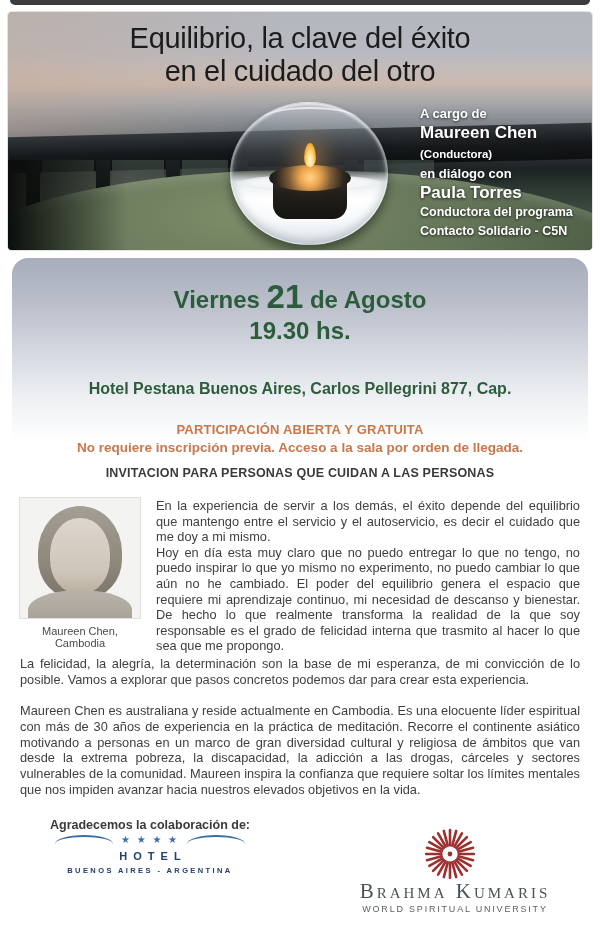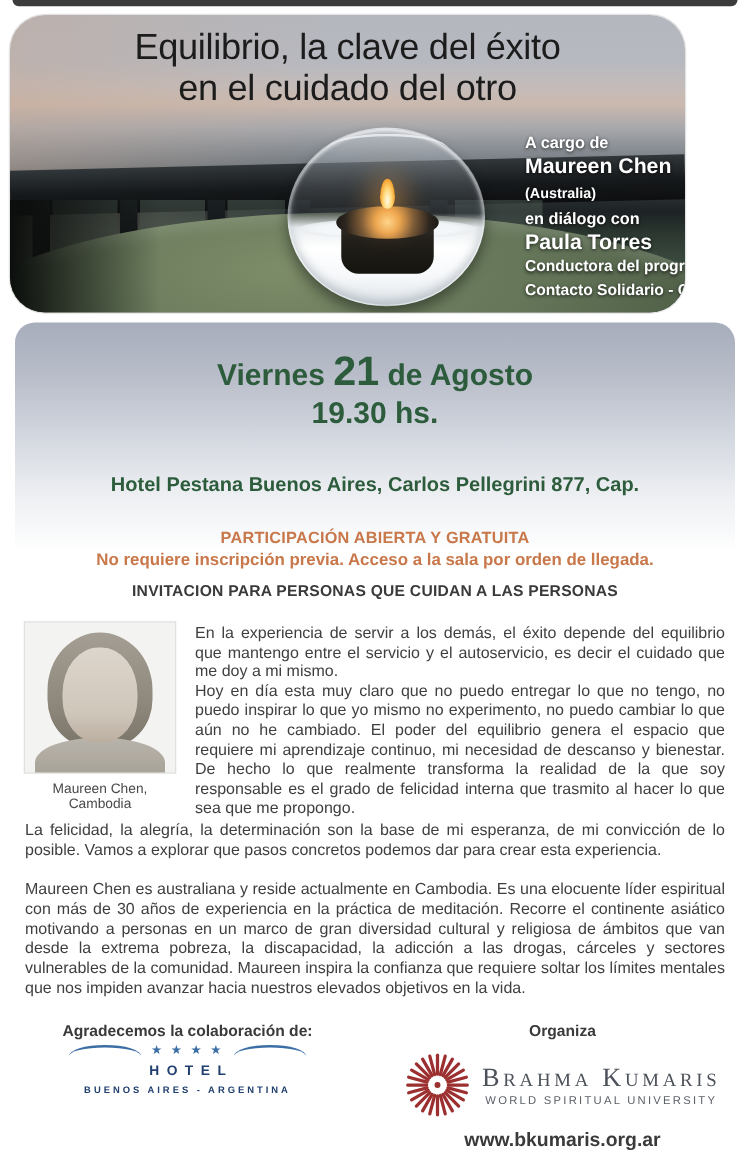--- a/index.html
+++ b/index.html
@@ -5,22 +5,22 @@
   * { box-sizing: border-box; margin: 0; padding: 0; }
   html,body { background:#ffffff; }
   body { font-family: "Liberation Sans", sans-serif; }
   .page { position: relative; width: 600px; height: 926px; background:#fff; overflow: hidden; }
 
   
   .top-strip { position:absolute; top:0; left:10px; width:580px; height:5px;
     background:#3c3c3c; border-radius:0 0 6px 6px; }
 
   
-  .hero { position:absolute; top:12px; left:8px; width:540px; height:238px;
-    border-radius:28px; overflow:hidden; box-shadow:0 0 0 1px #e3e3e3;
+  .hero { position:absolute; top:12px; left:8px; width:584px; height:238px;
+    border-radius:4px; overflow:hidden; box-shadow:0 0 0 1px #e3e3e3;
     background:
       linear-gradient(100deg, rgba(196,168,150,0.45) 0%, rgba(196,168,150,0) 45%),
       linear-gradient(180deg,
         #b4b7be 0%, #b7b9c0 16%, #c4bcba 24%, #cbb9ae 30%,
         #a8a8ac 38%, #8d9298 44%, #747b81 50%, #565c60 55%,
         #2c3133 60%, #1d2224 66%, #2c3830 74%, #3c4c40 84%, #36453a 100%);
   }
   .hero-rail { position:absolute; left:0; top:118px; width:100%; height:36px;
     background:linear-gradient(180deg,#31373a 0%,#16191b 55%,#0d0f10 100%);
     transform:rotate(-1.4deg); }
@@ -102,21 +102,21 @@
   .footer { position:absolute; top:818px; left:0; width:600px; display:flex; }
   .footer-col { width:50%; text-align:center; }
   .footer-label { font-size:12.5px; font-weight:bold; color:#3a3a3a; }
   .pestana-name { font-family:"Liberation Serif", serif; font-weight:bold; color:#21406f;
     font-size:25px; margin-top:12px; letter-spacing:-0.5px; }
   .pestana-swoosh-row { display:flex; align-items:center; justify-content:center; margin-top:2px; }
   .swoosh { width:58px; height:9px; border-top:2px solid #3a6ea5; border-radius:50% 50% 0 0 / 100% 100% 0 0; }
   .stars { color:#3a6ea5; font-size:10px; letter-spacing:2px; margin:0 8px; }
   .pestana-hotel { color:#21406f; font-weight:bold; font-size:11px; letter-spacing:6px; margin-top:5px; text-indent:6px; }
   .pestana-loc { color:#21406f; font-weight:bold; font-size:7.5px; letter-spacing:2.4px; margin-top:4px; }
-  .bk-logo-row { display:flex; align-items:center; justify-content:center; margin-top:10px; }
+  .bk-logo-row { display:flex; align-items:center; justify-content:center; margin-top:10px;flex-direction:column; }
   .bk-text { text-align:left; margin-left:10px; }
   .bk-name { font-family:"Liberation Serif", serif; font-variant:small-caps; color:#4d525a;
     font-size:21px; letter-spacing:3px; line-height:22px; }
   .bk-sub { color:#5a5f66; font-size:9px; letter-spacing:1.8px; margin-top:2px;text-align:center; }
   .bk-site { font-weight:bold; color:#3a3a3a; font-size:15.5px; margin-top:10px;text-align:center; }
 </style>
 </head>
 <body>
 
 <div class="page">
@@ -145,21 +145,21 @@
       <div class="bowl-rim"></div>
     </div>
 
     <div class="hero-title">
       <div>Equilibrio, la clave del éxito</div>
       <div>en el cuidado del otro</div>
     </div>
 
     <div class="hero-credits">
       <div class="credit-sm">A cargo de</div>
-      <div class="credit-lg"><span>Maureen Chen</span> <span class="credit-origin">(Australia)</span></div>
+      <div class="credit-lg"><span>Maureen Chen</span> <span class="credit-origin">(Conductora)</span></div>
       <div class="credit-sm">en diálogo con</div>
       <div class="credit-lg">Paula Torres</div>
       <div class="credit-sm" style="font-size:12.5px;">Conductora del programa</div>
       <div class="credit-sm" style="font-size:12.5px;">Contacto Solidario - C5N</div>
     </div>
   </div>
 
   <div class="info-box">
     <div class="date-line"><span>Viernes </span><span class="date-day">21</span><span> de Agosto</span></div>
     <div class="time-line">19.30 hs.</div>
@@ -193,21 +193,20 @@
       <div class="footer-label">Agradecemos la colaboración de:</div>
       <div class="pestana-swoosh-row">
         <div class="swoosh"></div>
         <div class="stars">★ ★ ★ ★</div>
         <div class="swoosh"></div>
       </div>
       <div class="pestana-hotel">HOTEL</div>
       <div class="pestana-loc">BUENOS AIRES - ARGENTINA</div>
     </div>
     <div class="footer-col">
-      <div class="footer-label">Organiza</div>
       <div class="bk-logo-row">
         <svg width="52" height="52" viewBox="0 0 48 48">
           <g stroke="#9c2f2f" stroke-width="2.4" stroke-linecap="round">
             <line x1="32" y1="24" x2="46" y2="24"></line>
               <line x1="31.7" y1="26.1" x2="45.3" y2="29.7"></line>
             <line x1="30.9" y1="28" x2="43.1" y2="35"></line>
               <line x1="29.7" y1="29.7" x2="39.6" y2="39.6"></line>
             <line x1="28" y1="30.9" x2="35" y2="43.1"></line>
               <line x1="26.1" y1="31.7" x2="29.7" y2="45.3"></line>
             <line x1="24" y1="32" x2="24" y2="46"></line>

